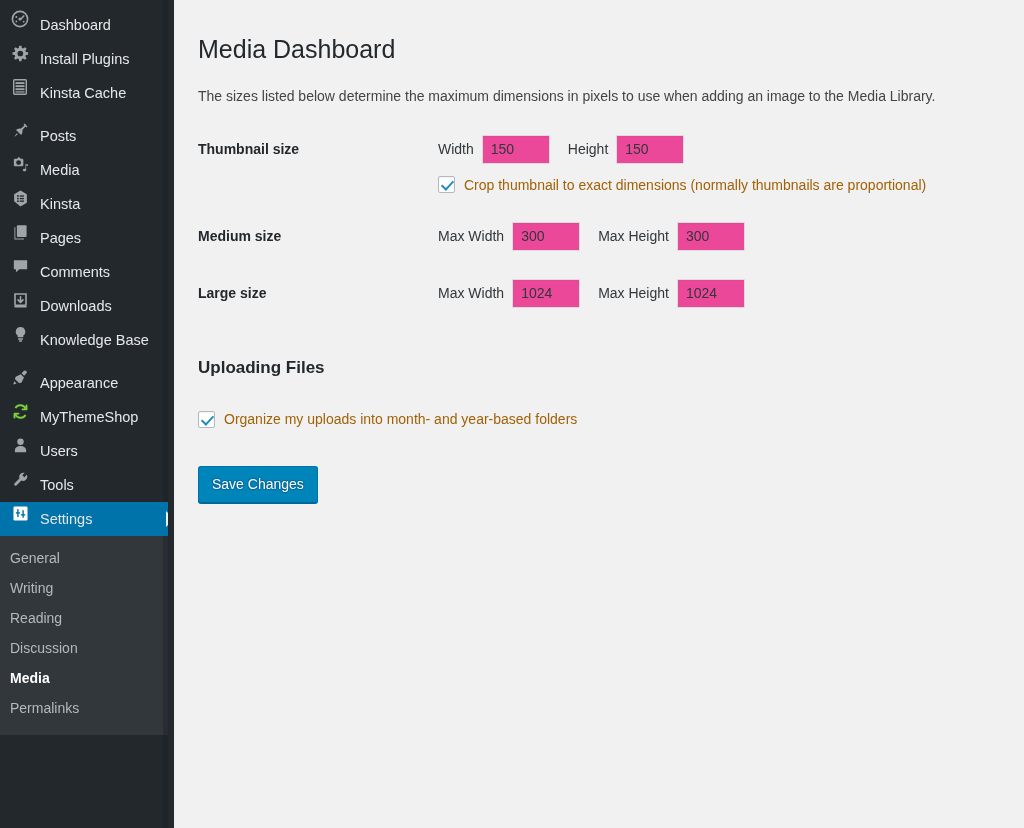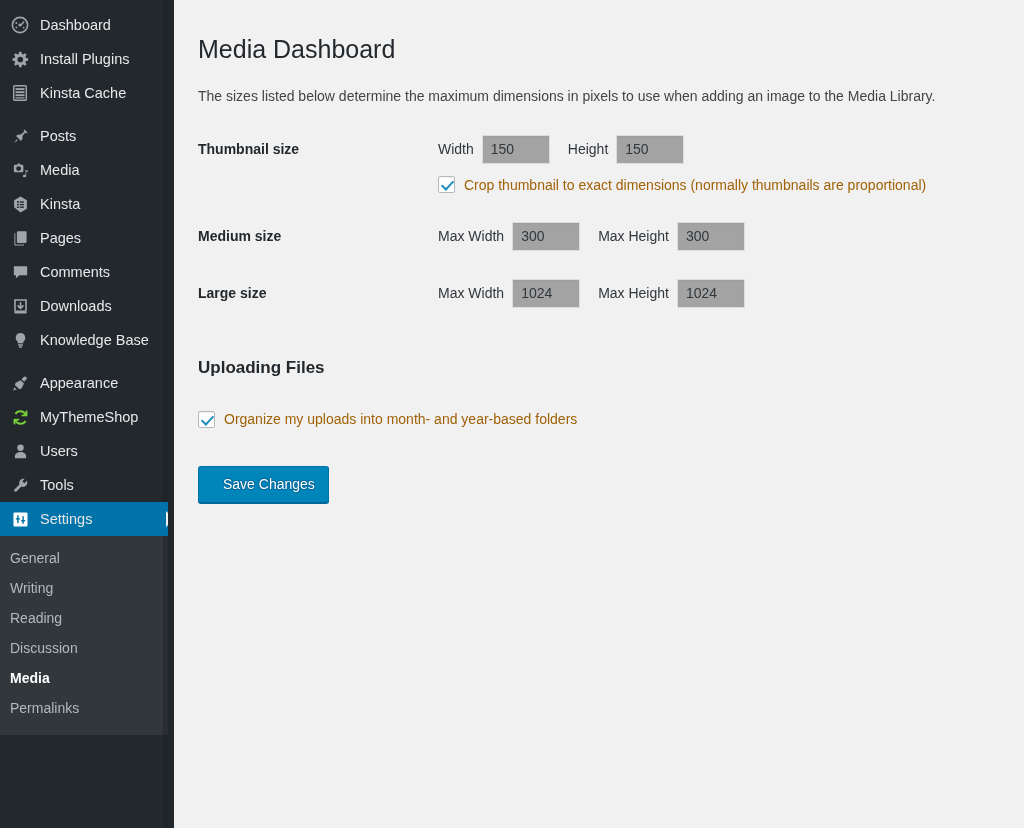--- a/index.html
+++ b/index.html
@@ -37,21 +37,20 @@
     width: 5px; height: 100%;
     background: #191e23;
     opacity: .35;
   }
   .menu-group { padding: 0; }
   .menu-sep { height: 9px; }
 
   .menu-item {
     position: relative;
     display: flex;
-    align-items: center;
     height: 34px;
     padding-left: 9px;
     color: #b4b9be;
     font-size: 14px;
     line-height: 34px;
     white-space: nowrap;
     cursor: pointer;
     z-index: 2;
   }
   .menu-item .mi-icon {
@@ -160,21 +159,21 @@
   }
   .field-label {
     font-size: 14px;
     color: #32373c;
     margin-right: 8px;
   }
   input.num {
     width: 68px;
     height: 29px;
     border: 1px solid #ddd;
-    background: #a3a3a3;
+    background: #ec4899;
     color: #32373c;
     font-family: "Liberation Sans", sans-serif;
     font-size: 14px;
     padding: 8px 8px;
     margin-right: 18px;
     border-radius: 0;
     box-shadow: 0 1px 2px rgba(0,0,0,.04) inset;
     outline: none;
   }
   input.num:last-of-type { margin-right: 0; }
@@ -215,21 +214,21 @@
   .submit-wrap { margin-top: 37px; }
   button.button-primary {
     background: #0085ba;
     border: 1px solid #0073aa;
     border-bottom-color: #006799;
     box-shadow: 0 1px 0 #006799;
     color: #fff;
     font-family: "Liberation Sans", sans-serif;
     font-size: 14px;
     line-height: 1;
-    padding: 10px 13px 11px 24px;
+    padding: 10px 13px 11px 13px;
     border-radius: 3px;
     cursor: pointer;
     text-shadow: 0 -1px 1px #006799, 1px 0 1px #006799, 0 1px 1px #006799, -1px 0 1px #006799;
   }
 </style>
 </head>
 <body>
 
 <div id="app">
 

